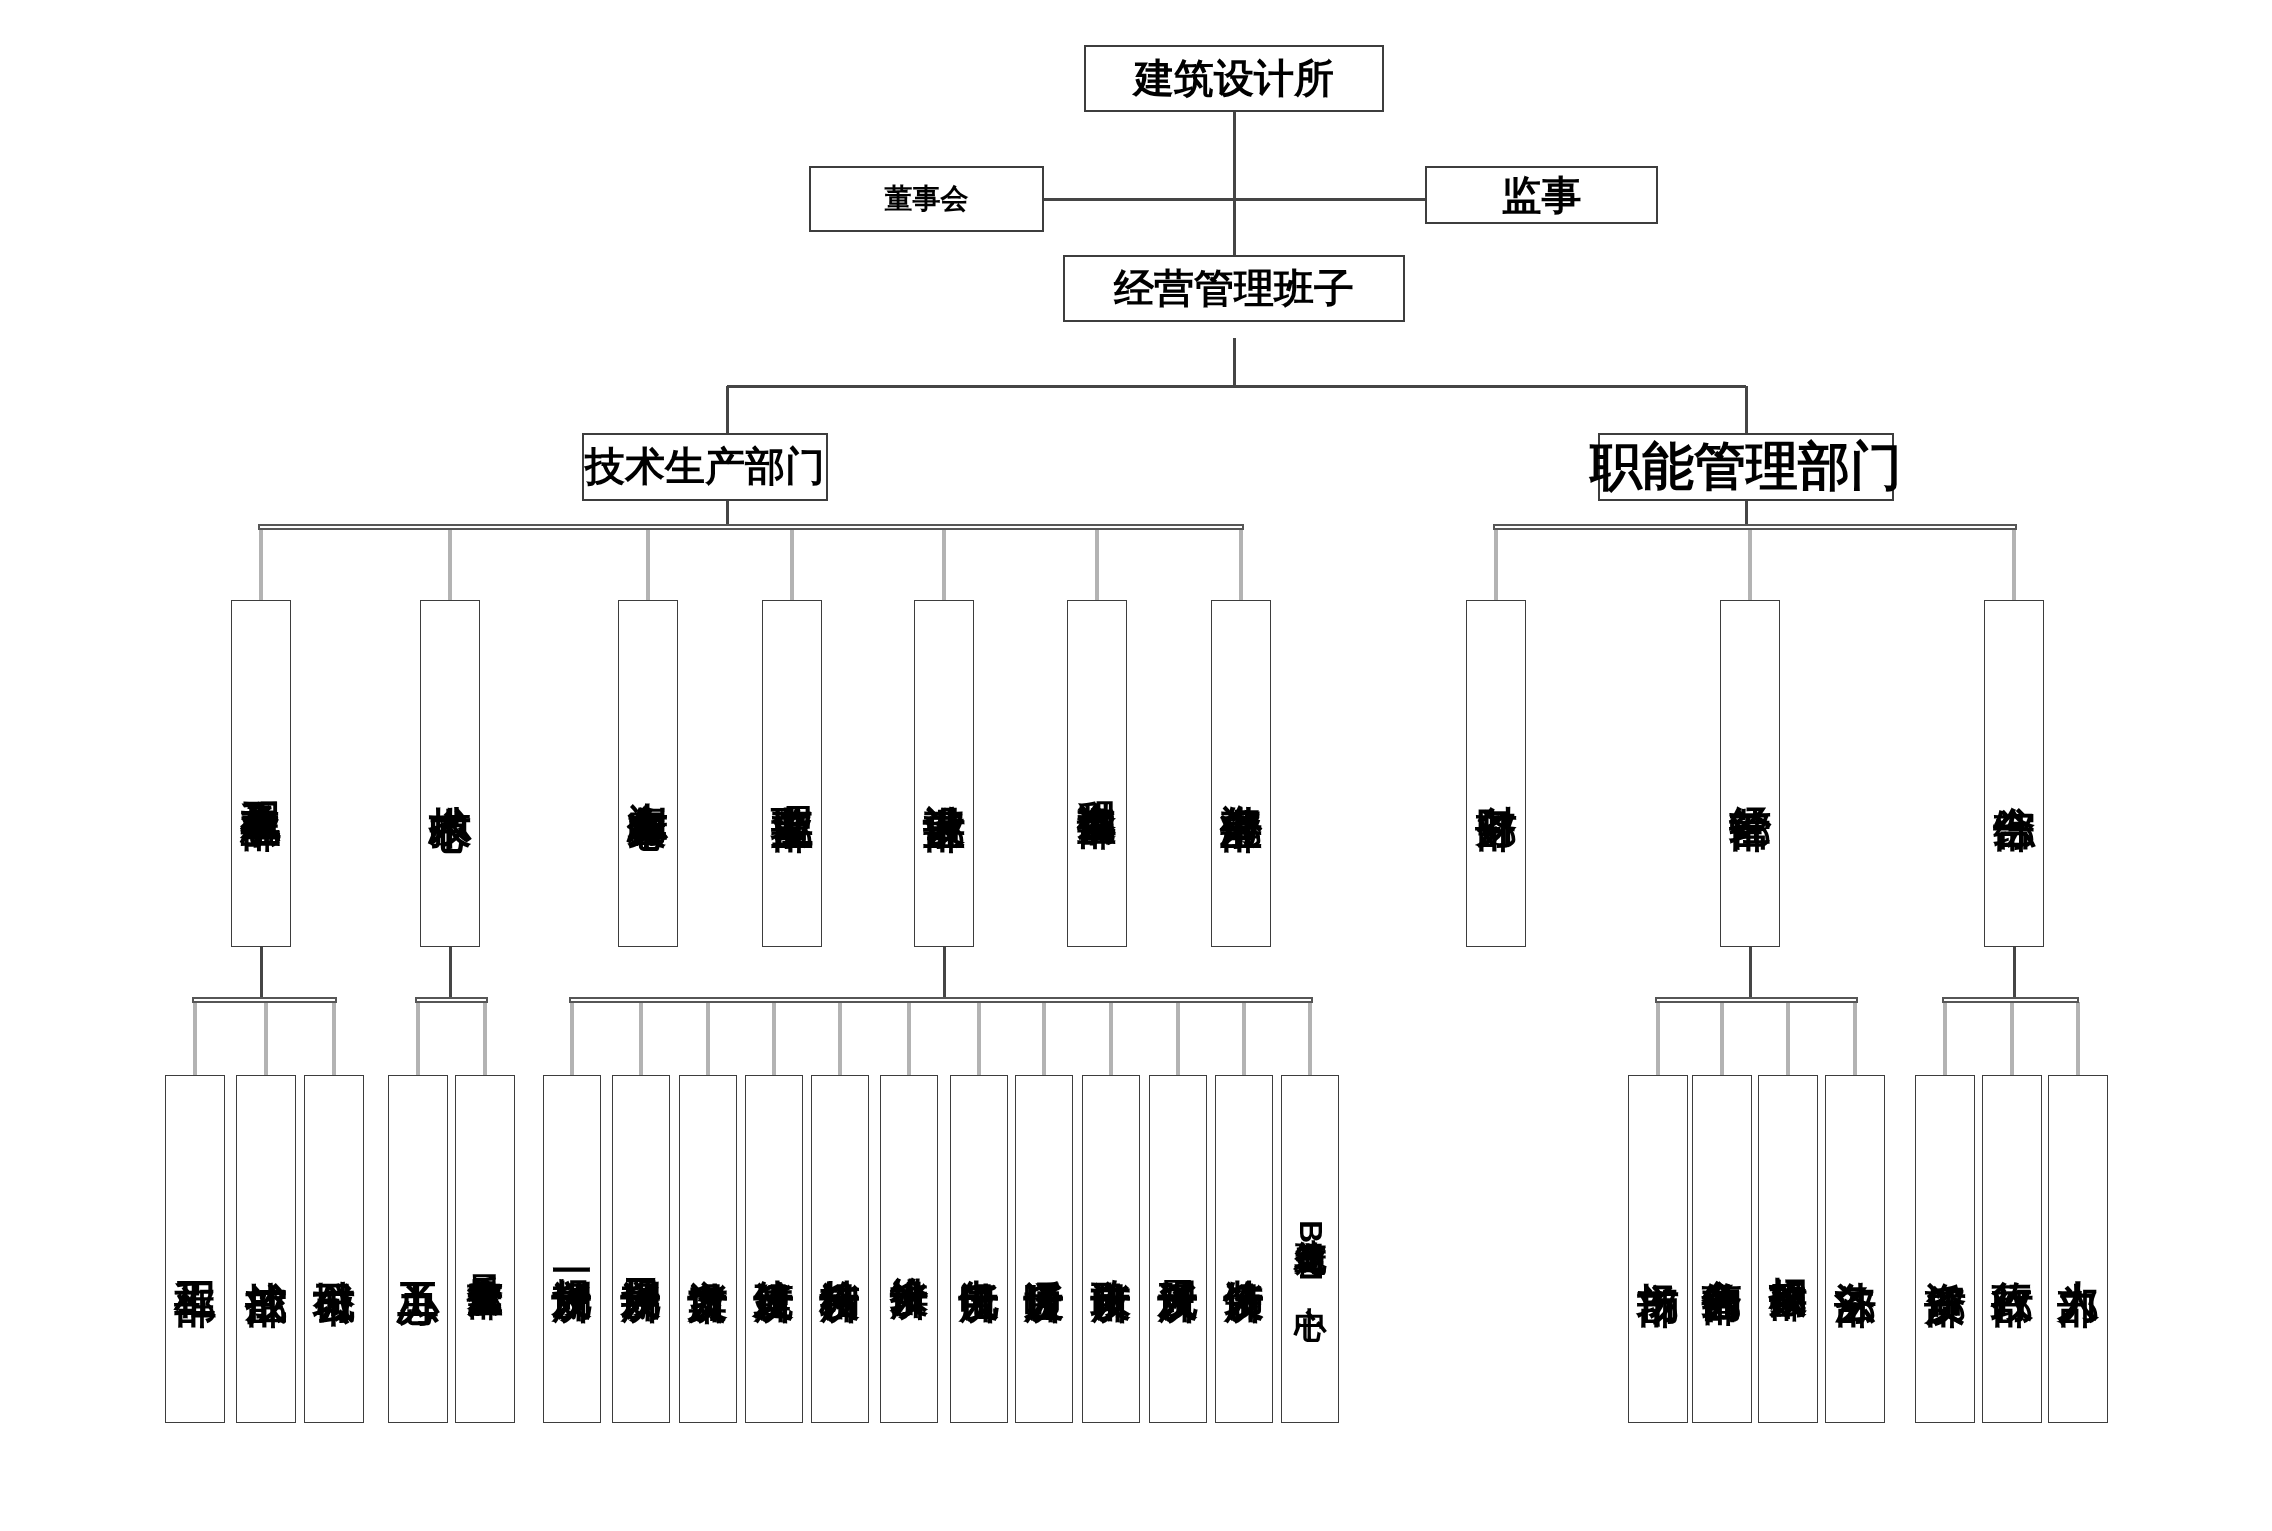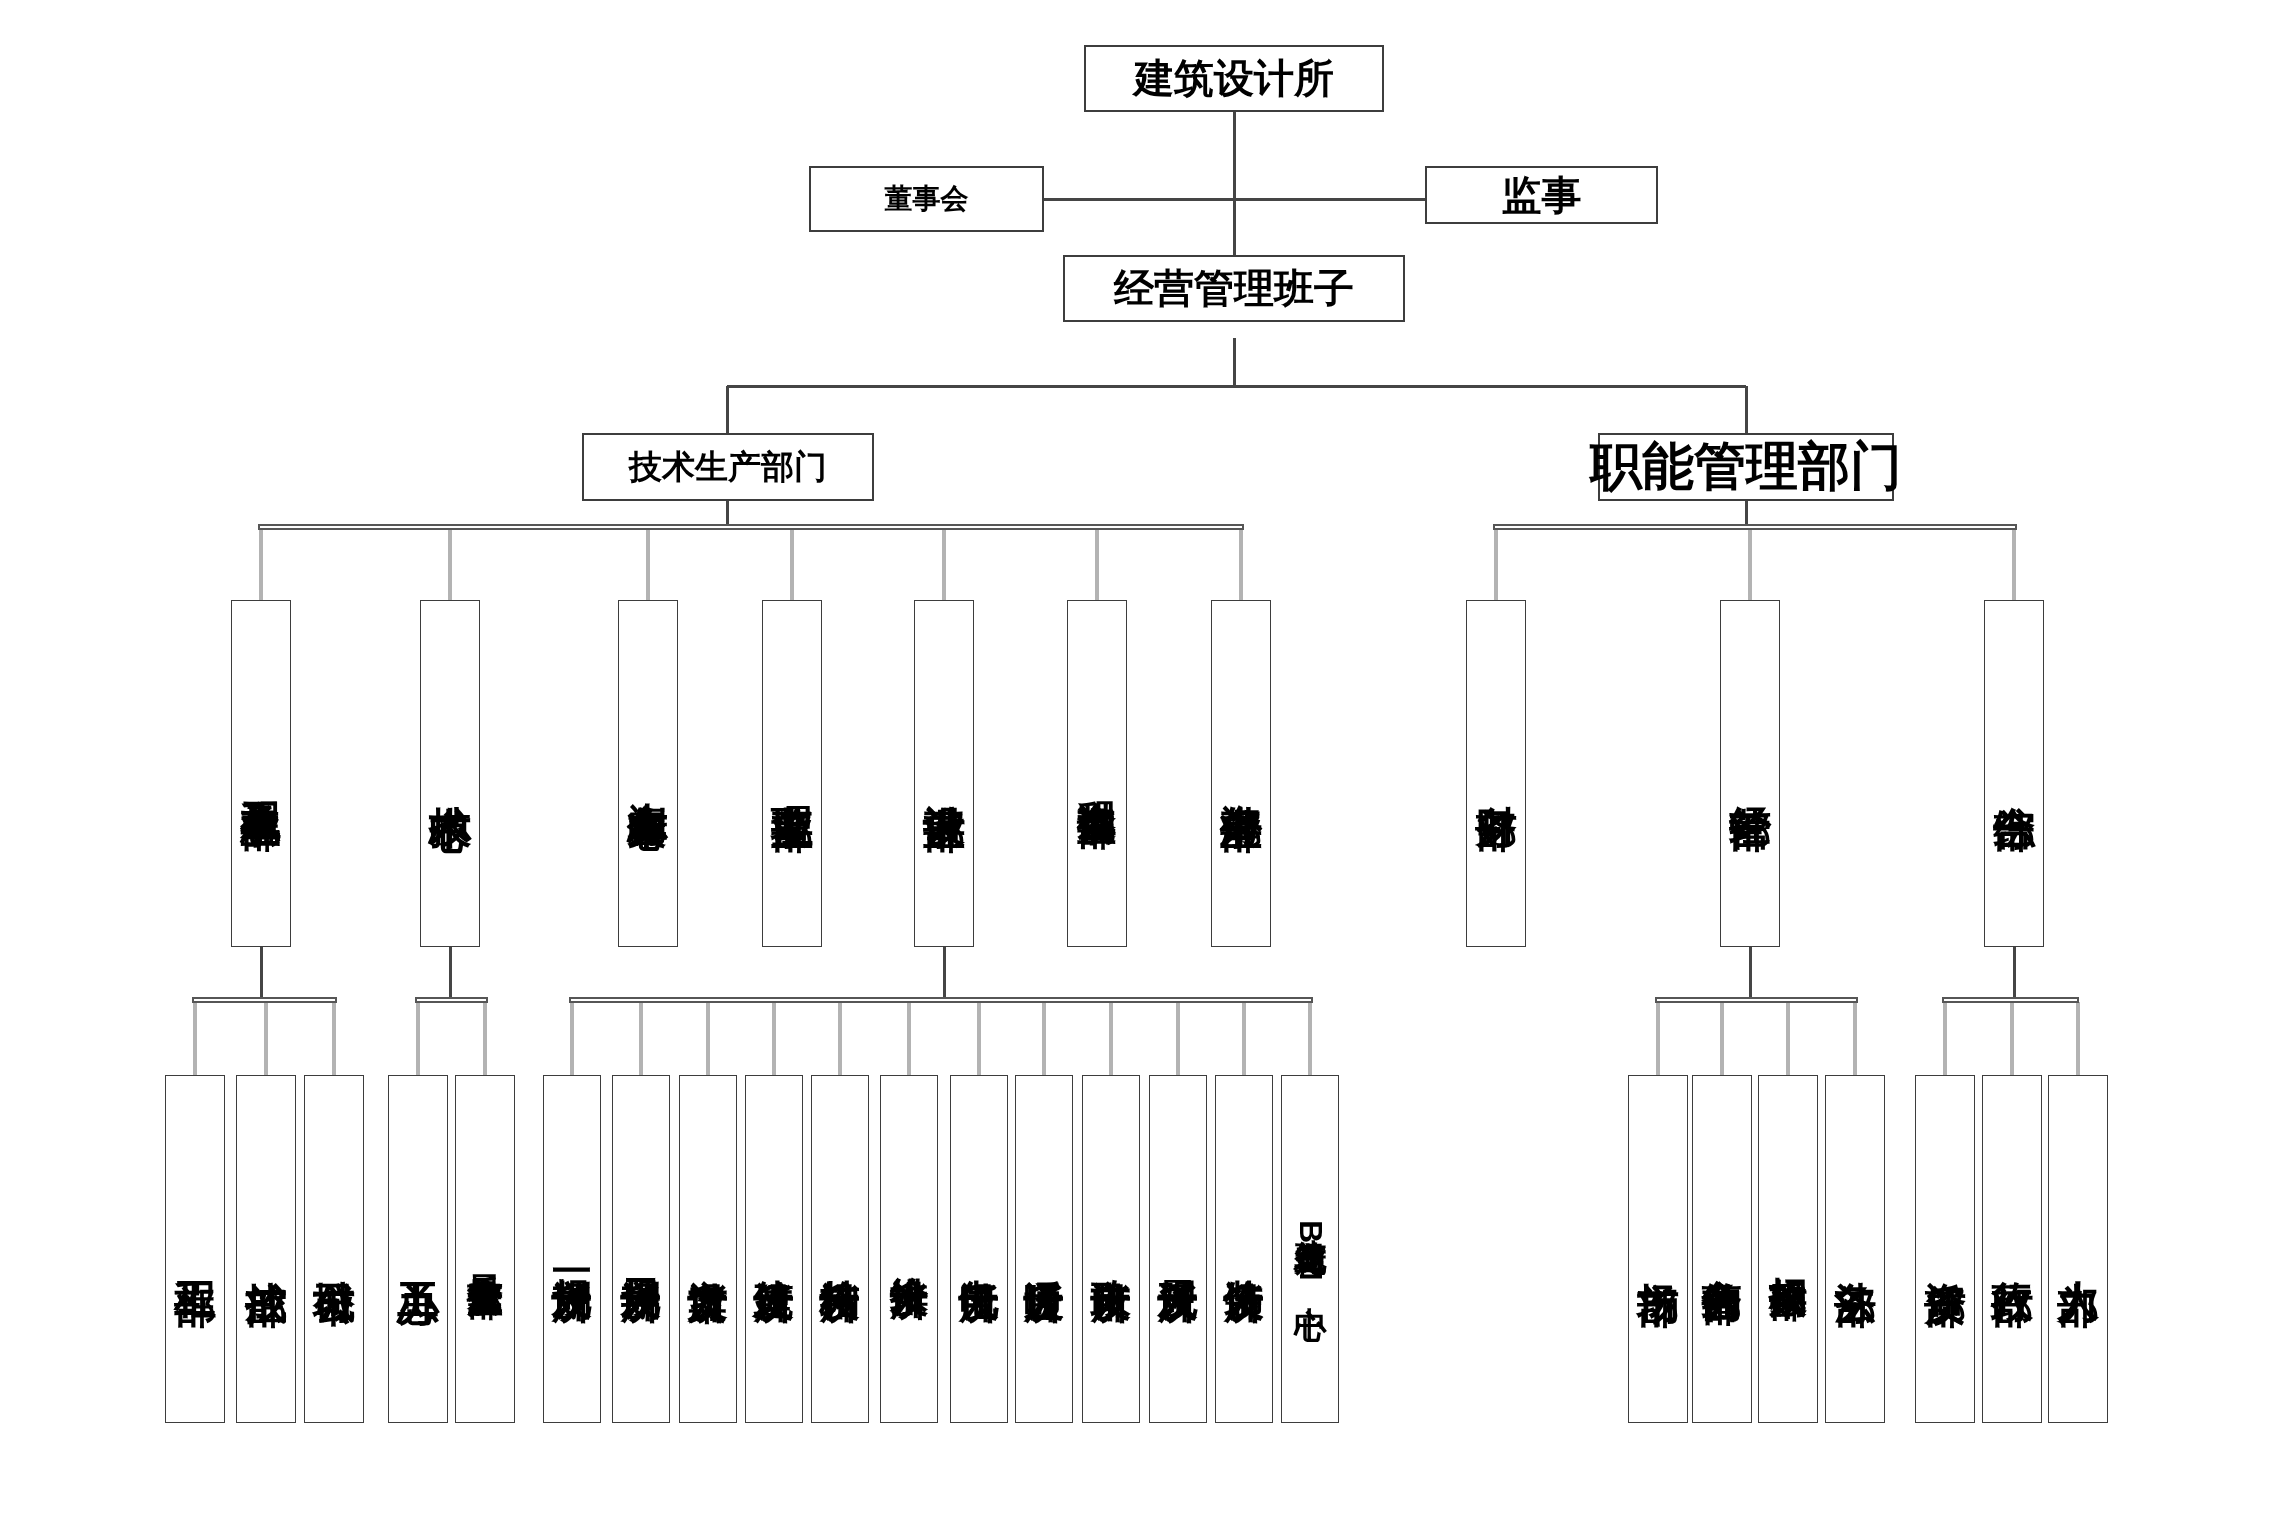--- a/index.html
+++ b/index.html
@@ -89,21 +89,21 @@
       <rect x="193" y="998" width="143" height="4" fill="#ffffff" stroke="#565656" stroke-width="1.4"></rect>
       <rect x="416" y="998" width="71" height="4" fill="#ffffff" stroke="#565656" stroke-width="1.4"></rect>
       <rect x="570" y="998" width="742" height="4" fill="#ffffff" stroke="#565656" stroke-width="1.4"></rect>
       <rect x="1656" y="998" width="201" height="4" fill="#ffffff" stroke="#565656" stroke-width="1.4"></rect>
       <rect x="1943" y="998" width="135" height="4" fill="#ffffff" stroke="#565656" stroke-width="1.4"></rect>
     </svg>
 <div class="node h" style="left: 1084px; top: 45px; width: 300px; height: 67px; font-size: 40px;">建筑设计所</div>
     <div class="node h" style="left: 809px; top: 166px; width: 235px; height: 66px; font-size: 28px;">董事会</div>
     <div class="node h" style="left: 1425px; top: 166px; width: 233px; height: 58px; font-size: 40px;">监事</div>
     <div class="node h" style="left: 1063px; top: 255px; width: 342px; height: 67px; font-size: 40px;">经营管理班子</div>
-    <div class="node h" style="left: 582px; top: 433px; width: 292px; height: 68px; font-size: 33px;">技术生产部门</div>
+    <div class="node h" style="left: 582px; top: 433px; width: 246px; height: 68px; font-size: 40px; font-family: Liberation Serif, serif;">技术生产部门</div>
     <div class="node h" style="left: 1598px; top: 433px; width: 296px; height: 68px; font-size: 52px;">职能管理部门</div>
     <div class="node v" style="left: 231px; top: 600px; width: 60px; height: 347px; font-size: 40px;">工程总承包事业部</div>
     <div class="node v" style="left: 420px; top: 600px; width: 60px; height: 347px; font-size: 42px;">技术中心</div>
     <div class="node v" style="left: 618px; top: 600px; width: 60px; height: 347px; font-size: 40px;">上海方案创作中心</div>
     <div class="node v" style="left: 762px; top: 600px; width: 60px; height: 347px; font-size: 42px;">监理事业部</div>
     <div class="node v" style="left: 914px; top: 600px; width: 60px; height: 347px; font-size: 42px;">设计事业部</div>
     <div class="node v" style="left: 1067px; top: 600px; width: 60px; height: 347px; font-size: 39px;">全过程咨询事业部</div>
     <div class="node v" style="left: 1211px; top: 600px; width: 60px; height: 347px; font-size: 42px;">海外事业部</div>
     <div class="node v" style="left: 1466px; top: 600px; width: 60px; height: 347px; font-size: 42px;">财务部</div>
     <div class="node v" style="left: 1720px; top: 600px; width: 60px; height: 347px; font-size: 42px;">经营部</div>

